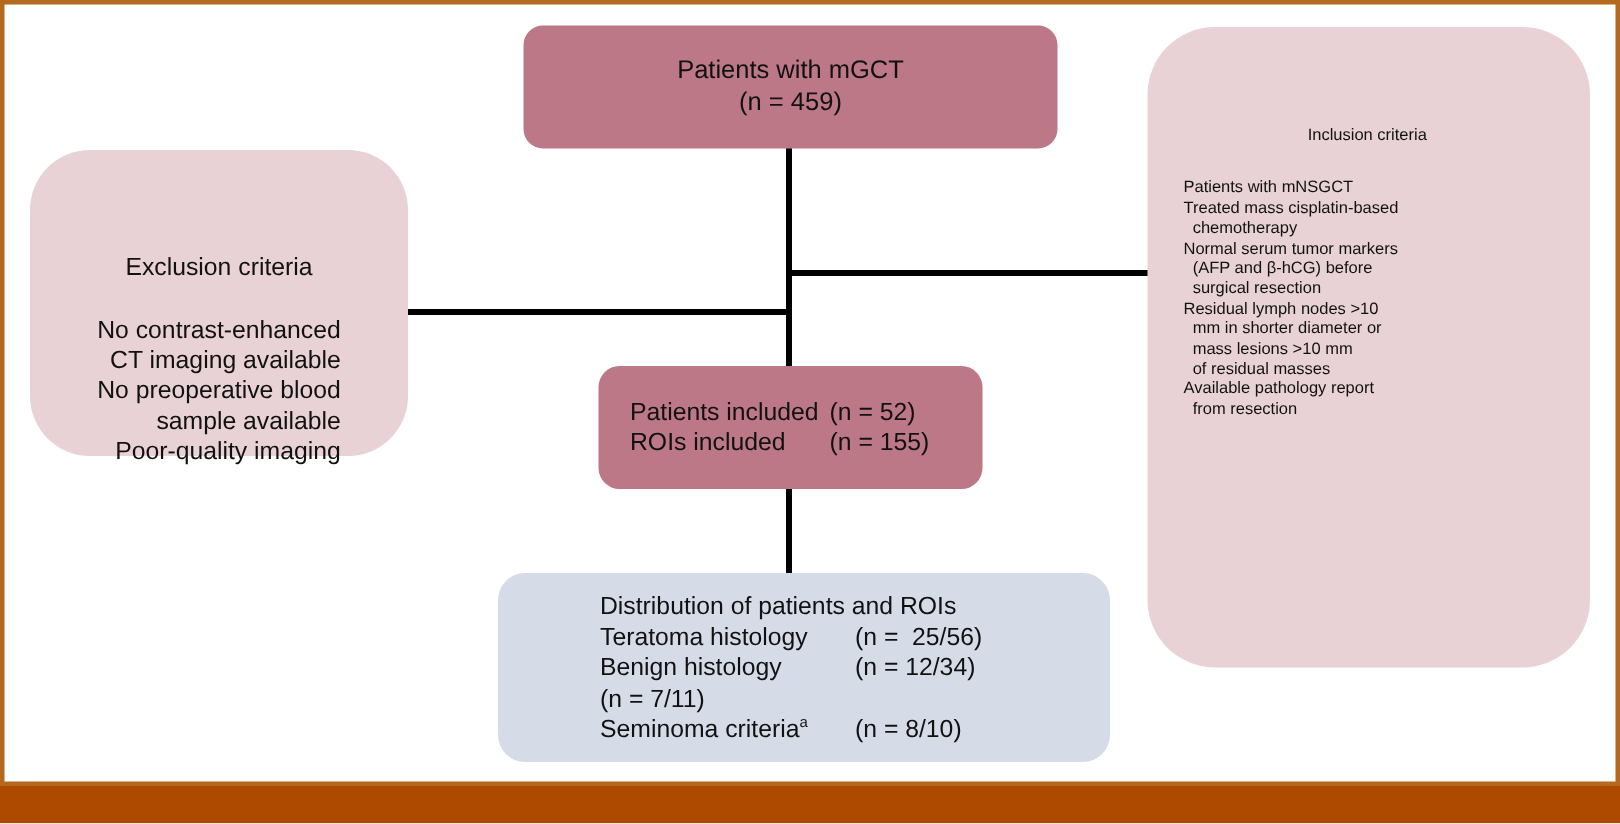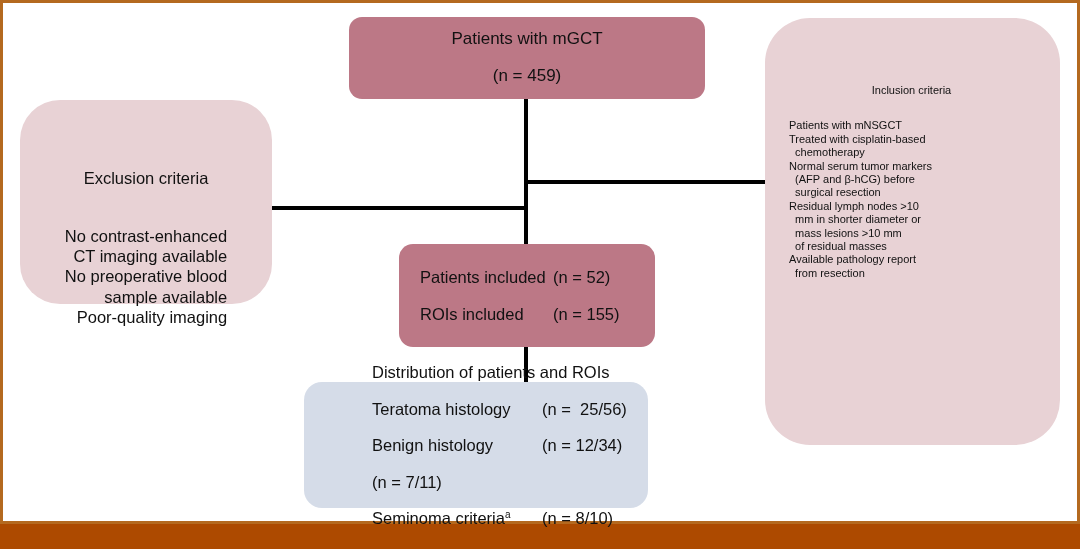--- a/index.html
+++ b/index.html
@@ -35,21 +35,20 @@
   .frame-bottom-bar {
     position: absolute; left: 0; top: 524px; width: 1080px; height: 25px;
     background: #ad4a00;
   }
 
   .box {
     position: absolute;
     box-sizing: border-box;
     color: #111111;
     line-height: 1.22;
-    gap: 16px;
   }
   .box-dark  { background: #bc7886; }
   .box-light { background: #e8d2d5; }
   .box-blue  { background: #d5dce8; }
 
   
   #box-top {
     left: 349px; top: 17px; width: 356px; height: 82px;
     border-radius: 13px;
     display: flex; flex-direction: column;
@@ -73,32 +72,32 @@
   #box-inclusion {
     left: 765px; top: 18px; width: 295px; height: 427px;
     border-radius: 45px;
     padding: 66px 8px 0 24px;
     font-size: 11px;
   }
   #box-inclusion .title { text-align: center; margin-bottom: 22px; padding-right: 18px;}
   #box-inclusion .lines .ln { white-space: pre; }
 
   #box-included {
-    left: 399px; top: 244px; width: 256px; height: 103px;
+    left: 399px; top: 244px; width: 256px; height: 82px;
     border-radius: 14px;
     display: flex; flex-direction: column;
     justify-content: center;
     padding-left: 21px;
     font-size: 16.5px;
   }
   #box-included .row { display: flex; white-space: pre; }
   #box-included .label { width: 133px; }
 
   #box-distribution {
-    left: 304px; top: 382px; width: 344px; height: 126px;
+    left: 332px; top: 382px; width: 408px; height: 126px;
     border-radius: 18px;
     display: flex; flex-direction: column;
     justify-content: center;
     padding-left: 68px;
     font-size: 16.5px;
   }
   #box-distribution .heading { white-space: pre; margin-bottom: 1px; }
   #box-distribution .row { display: flex; white-space: pre; }
   #box-distribution .label { width: 170px; }
   #box-distribution sup { font-size: 10px; vertical-align: super; }
@@ -139,21 +138,21 @@
       <div class="ln">No preoperative blood</div>
       <div class="ln"> sample available</div>
       <div class="ln">Poor-quality imaging</div>
     </div>
   </div>
 
   <div class="box box-light" id="box-inclusion">
     <div class="title">Inclusion criteria</div>
     <div class="lines">
       <div class="ln">Patients with mNSGCT</div>
-      <div class="ln">Treated with cisplatin-based</div>
+      <div class="ln">Treated mass cisplatin-based</div>
       <div class="ln">  chemotherapy</div>
       <div class="ln">Normal serum tumor markers</div>
       <div class="ln">  (AFP and β-hCG) before</div>
       <div class="ln">  surgical resection</div>
       <div class="ln">Residual lymph nodes &gt;10</div>
       <div class="ln">  mm in shorter diameter or</div>
       <div class="ln">  mass lesions &gt;10 mm</div>
       <div class="ln">  of residual masses</div>
       <div class="ln">Available pathology report</div>
       <div class="ln">  from resection</div>

